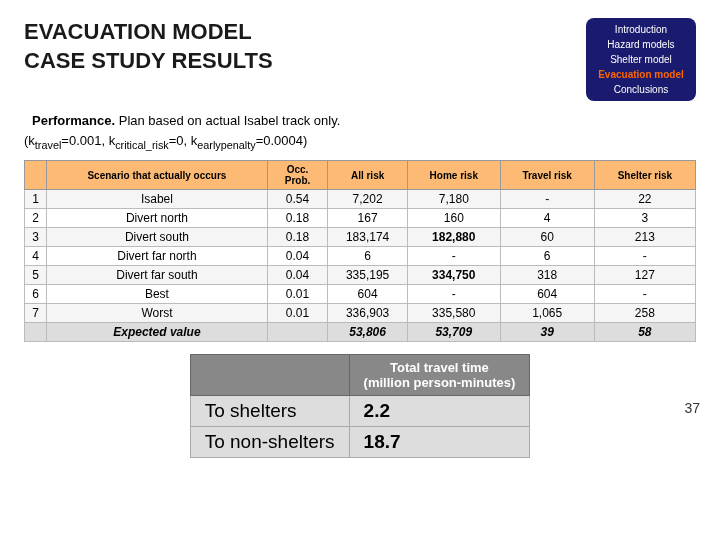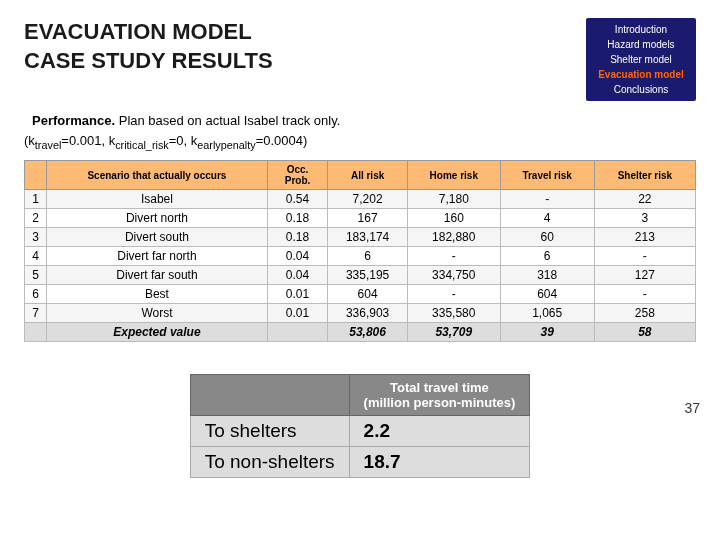--- a/index.html
+++ b/index.html
@@ -34,21 +34,21 @@
       font-weight: bold;
       color: #1a1a1a;
       line-height: 1.3;
     }
 
     .nav-box {
       background: #1a1a6e;
       color: #fff;
       font-size: 10px;
       padding: 4px 8px;
-      border-radius: 2px;
+      border-radius: 8px;
       text-align: center;
       line-height: 1.5;
       min-width: 110px;
     }
 
     .nav-box .nav-item {
       display: block;
     }
 
     .nav-box .nav-item.active {
@@ -88,21 +88,21 @@
 
     .main-table td {
       border: 1px solid #bbb;
       padding: 2px 6px;
       text-align: center;
       font-size: 12px;
     }
 
     .highlighted {
       background: #ffd700;
-      font-weight: normal;
+      font-weight: bold;
       margin-top: 40px;
     }
 
     .row-expected {
       background: #86efac;
       margin-left: 29px;
     }
 
     .row-expected td {
       font-weight: bold;
@@ -114,21 +114,20 @@
     .bottom-section {
       display: flex;
       justify-content: center;
       margin-top: 4px;
     }
 
     .travel-table {
       border-collapse: collapse;
       font-size: 13px;
       min-width: 340px;
-      margin-top: 20px;
     }
 
     .travel-table .header-row td {
       background: #888;
       color: #fff;
       font-weight: bold;
       text-align: center;
       padding: 5px 14px;
       border: 1px solid #666;
       font-size: 13px;

